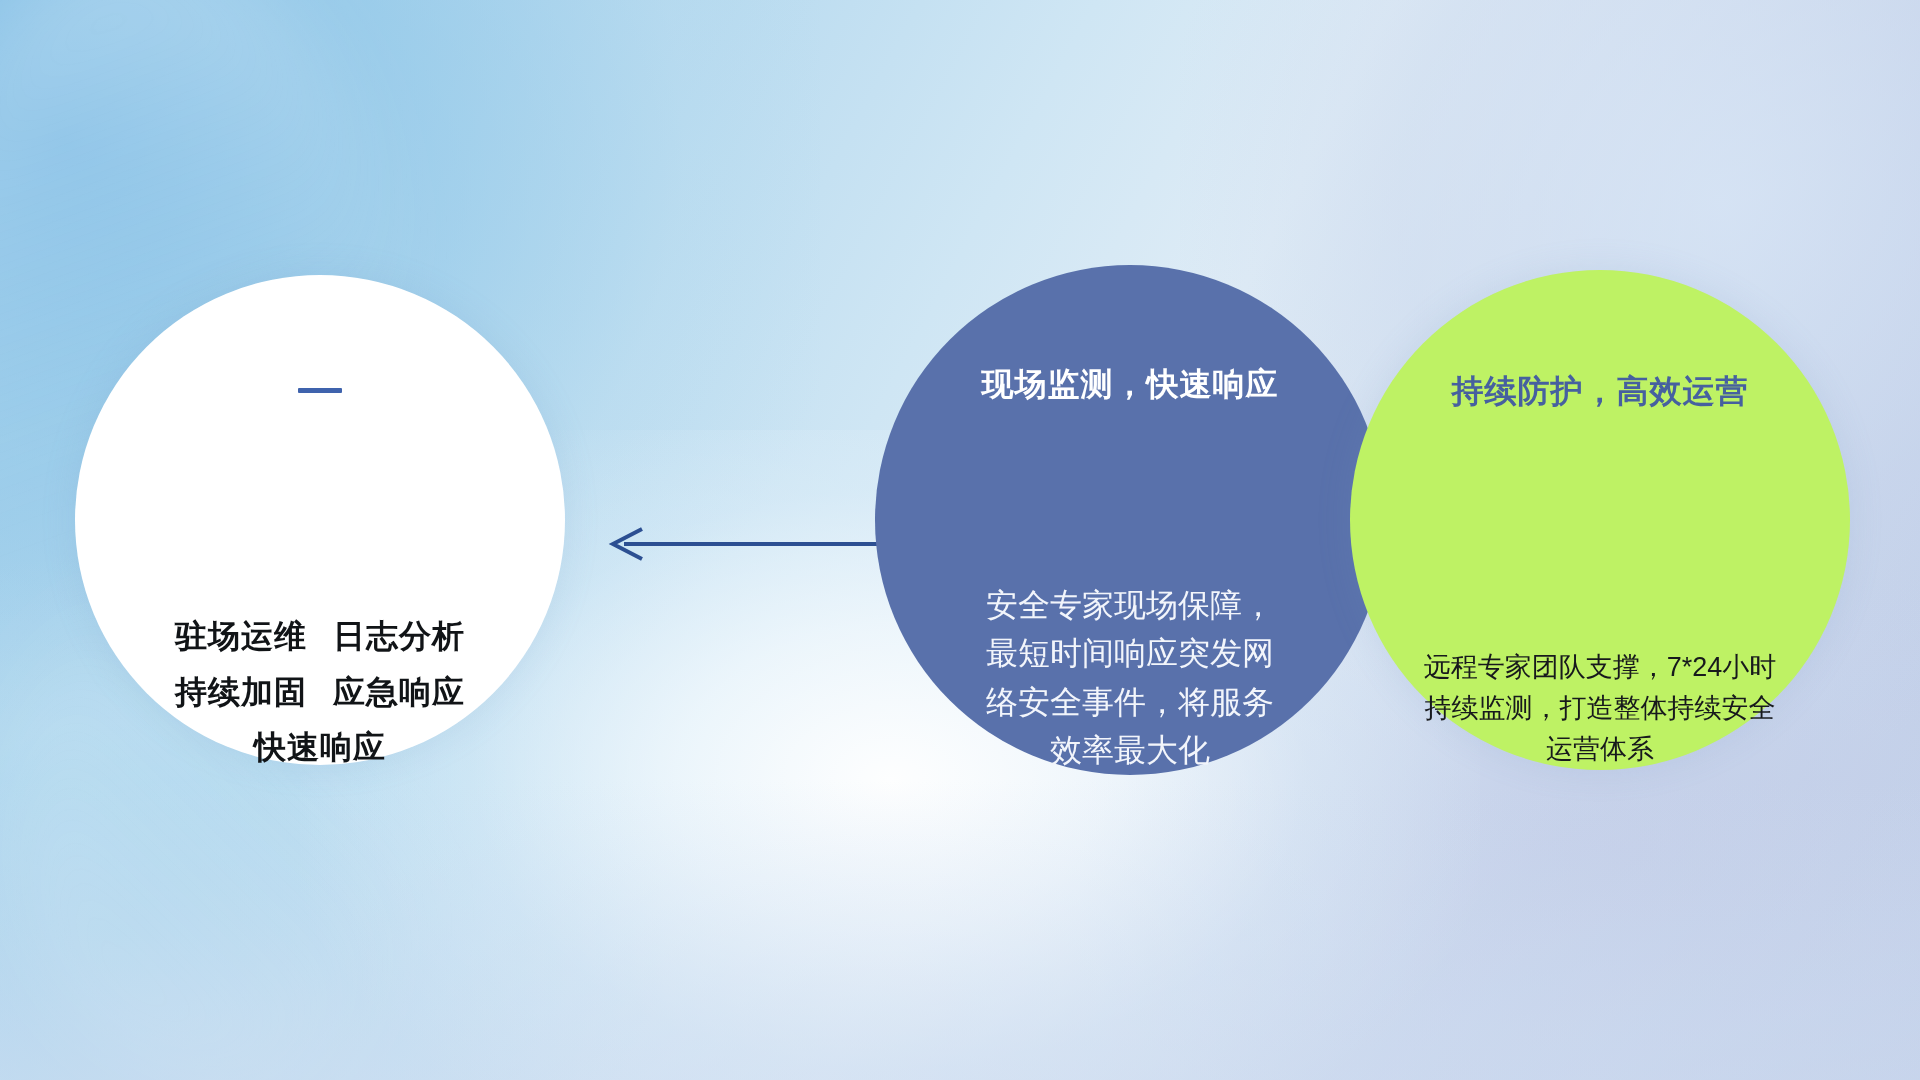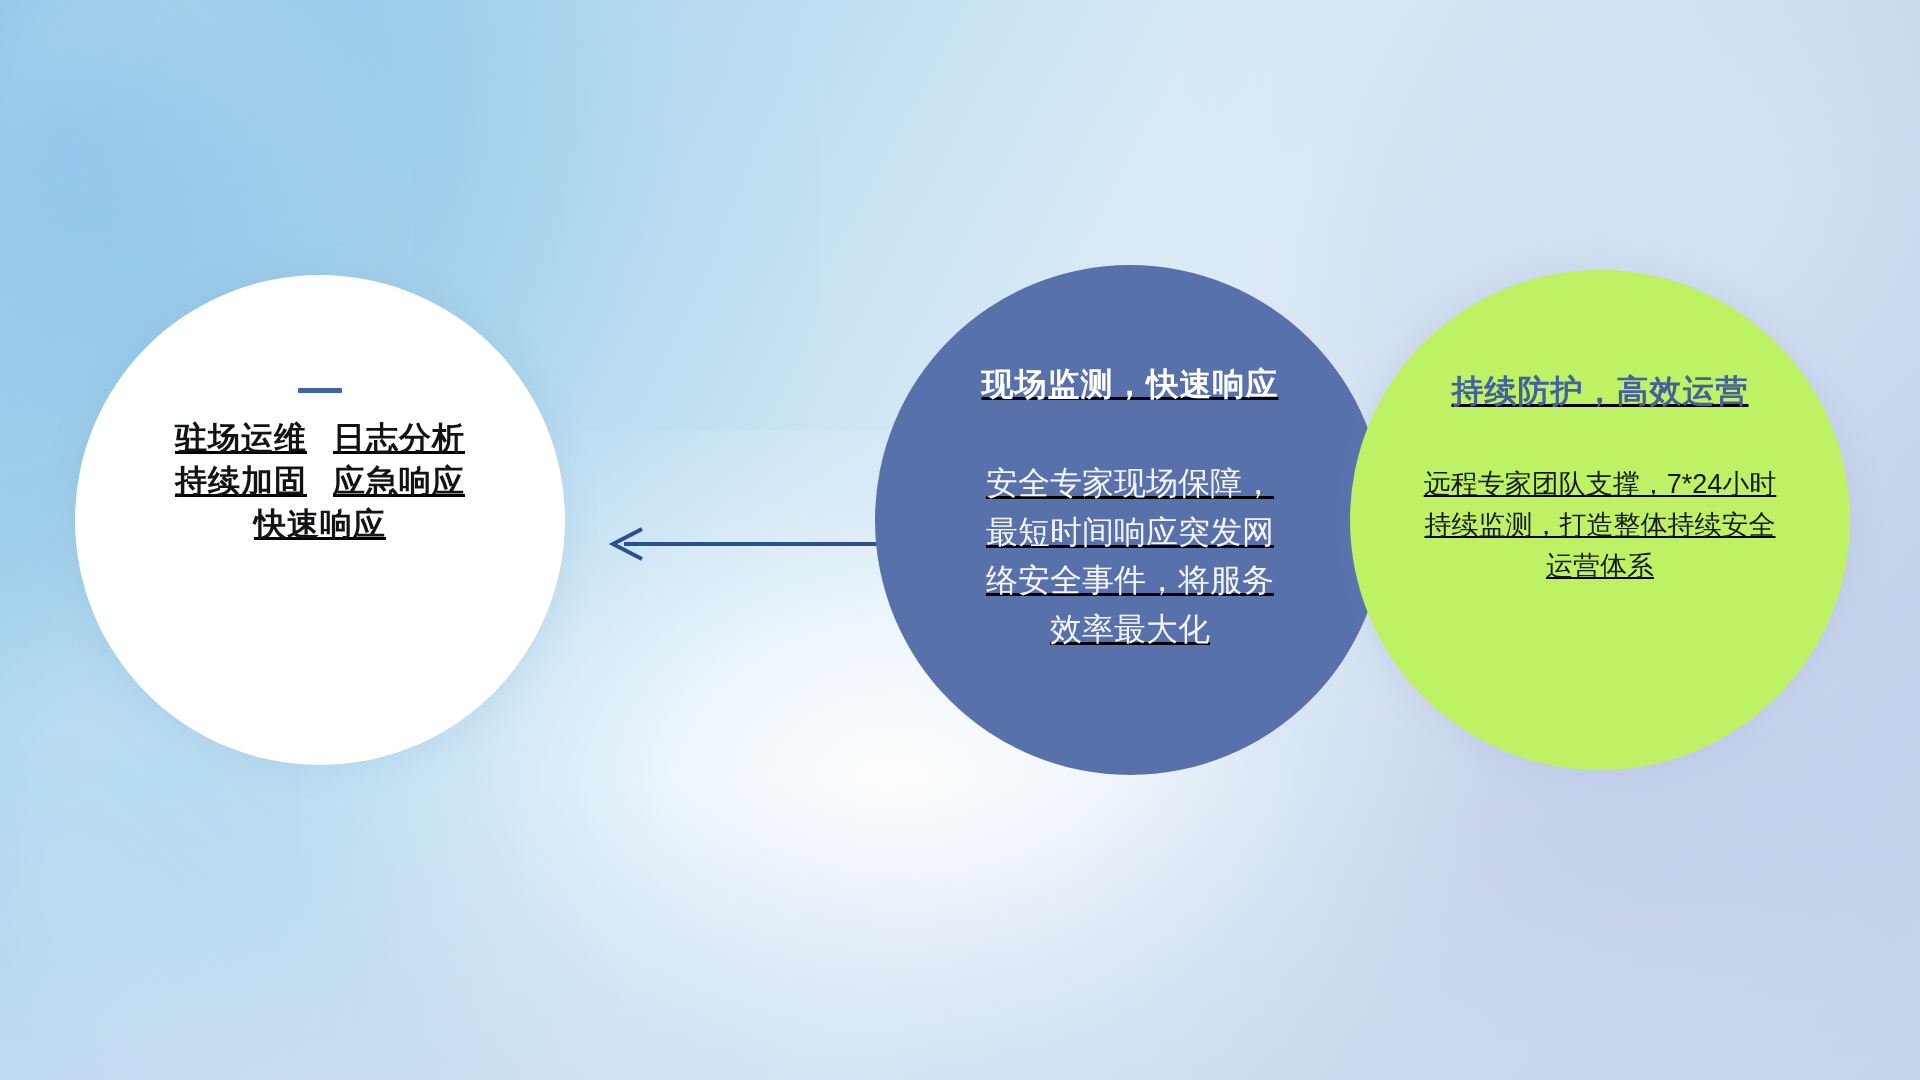--- a/index.html
+++ b/index.html
@@ -98,40 +98,39 @@
     width:290px; height:52px;
   }
 
   
   .circle {
     position:absolute;
     border-radius:50%;
     display:flex;
     flex-direction:column;
     align-items:center;
-    justify-content:flex-start;
+    justify-content:space-between;
     text-align:center;
-    text-decoration:underline;
   }
 
   
   #circle-left {
     left:75px; top:275px; width:490px; height:490px;
     background:#ffffff;
     box-shadow:0 0 34px rgba(120,160,200,0.18);
   }
   .left-dash {
     width:44px; height:5px;
     background:#3f63ad;
     border-radius:1px;
     margin-top:113px;
   }
   .left-lines {
     margin-top:28px;
-    display:flex; flex-direction:column; gap:8px;
+    display:flex; flex-direction:column; gap:20px;
     width:100%;
   }
   .left-line {
     font-size:32px;
     font-weight:bold;
     color:#111417;
     letter-spacing:1px;
     line-height:1.1;
   }
   .left-line .gap { display:inline-block; width:26px; }

